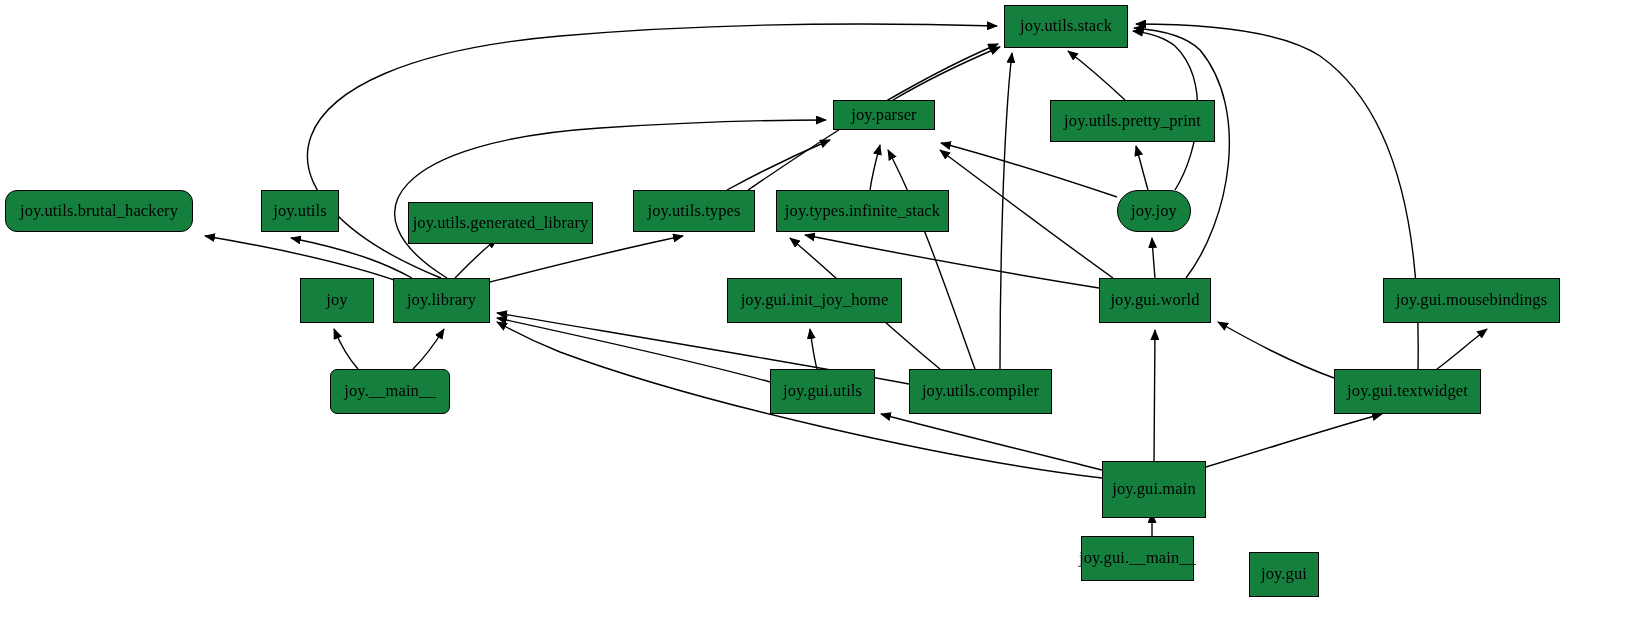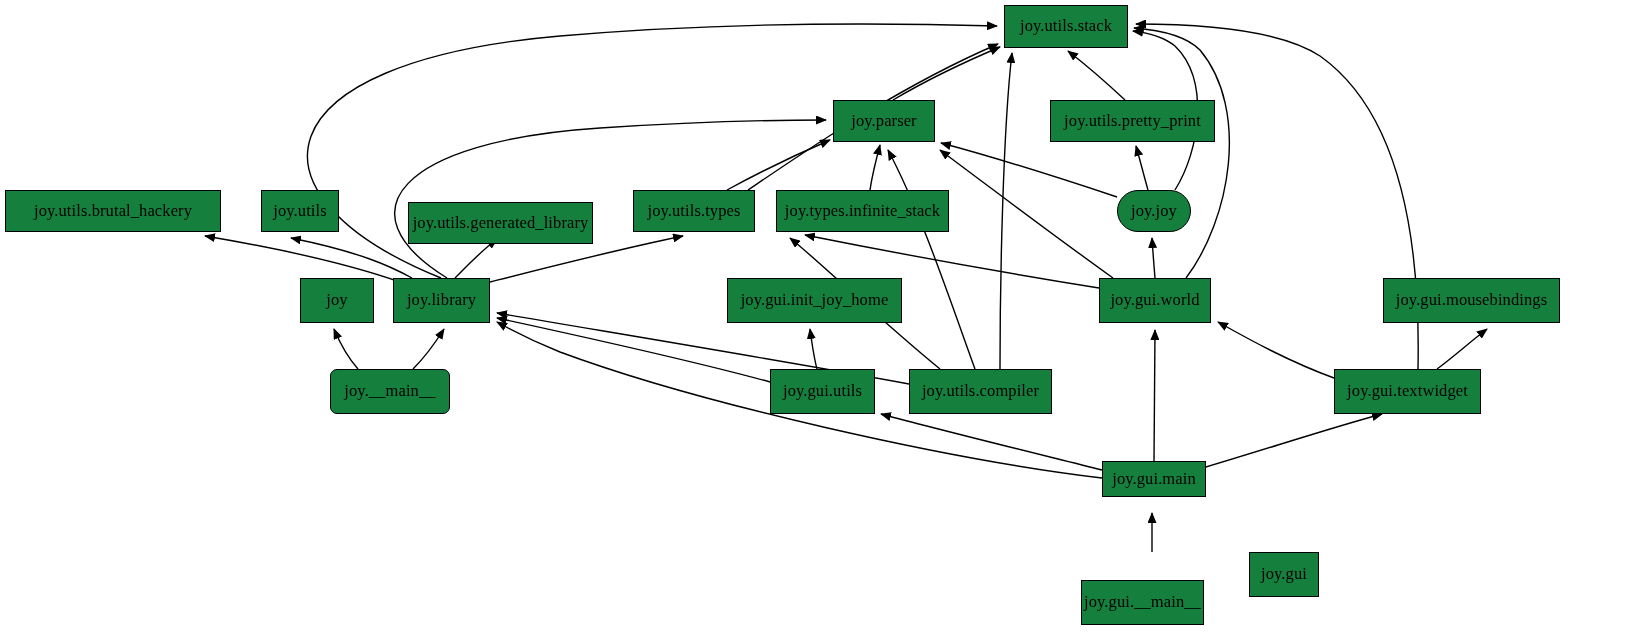--- a/index.html
+++ b/index.html
@@ -130,27 +130,27 @@
       <path d="M1102,478 C 950,460 700,404 560,352 C 535,342 515,332 497,322"></path>
 
       <path d="M1152,552 C 1152,540 1152,528 1152,513"></path>
     </g>
   </svg>
 
   <div id="node-layer">
     <div class="graph-node" style="left: 1004px; top: 5px; width: 124px; height: 43px;">
       <span class="node-label">joy.utils.stack</span>
     </div>
-    <div class="graph-node" style="left: 833px; top: 100px; width: 102px; height: 42px;">
+    <div class="graph-node" style="left: 833px; top: 100px; width: 102px; height: 30px;">
       <span class="node-label">joy.parser</span>
     </div>
     <div class="graph-node" style="left: 1050px; top: 100px; width: 165px; height: 42px;">
       <span class="node-label">joy.utils.pretty_print</span>
     </div>
-    <div class="graph-node" style="left: 5px; top: 190px; width: 216px; height: 42px;">
+    <div class="graph-node" style="left: 5px; top: 190px; width: 188px; height: 42px; border-radius: 12px;">
       <span class="node-label">joy.utils.brutal_hackery</span>
     </div>
     <div class="graph-node" style="left: 261px; top: 190px; width: 78px; height: 42px;">
       <span class="node-label">joy.utils</span>
     </div>
     <div class="graph-node" style="left: 408px; top: 202px; width: 185px; height: 42px;">
       <span class="node-label">joy.utils.generated_library</span>
     </div>
     <div class="graph-node" style="left: 633px; top: 190px; width: 122px; height: 42px;">
       <span class="node-label">joy.utils.types</span>
@@ -181,24 +181,24 @@
     </div>
     <div class="graph-node" style="left: 770px; top: 369px; width: 105px; height: 45px;">
       <span class="node-label">joy.gui.utils</span>
     </div>
     <div class="graph-node" style="left: 909px; top: 369px; width: 143px; height: 45px;">
       <span class="node-label">joy.utils.compiler</span>
     </div>
     <div class="graph-node" style="left: 1334px; top: 369px; width: 147px; height: 45px;">
       <span class="node-label">joy.gui.textwidget</span>
     </div>
-    <div class="graph-node" style="left: 1102px; top: 461px; width: 104px; height: 36px;">
+    <div class="graph-node" style="left: 1102px; top: 461px; width: 104px; height: 57px;">
       <span class="node-label">joy.gui.main</span>
     </div>
-    <div class="graph-node" style="left: 1081px; top: 580px; width: 123px; height: 45px; align-items: center;">
+    <div class="graph-node" style="left: 1081px; top: 536px; width: 113px; height: 45px; align-items: center;">
       <span class="node-label">joy.gui.__main__</span>
     </div>
     <div class="graph-node" style="left: 1249px; top: 552px; width: 70px; height: 45px;">
       <span class="node-label">joy.gui</span>
     </div>
   </div>
 
 </div>
 
 </body></html>

